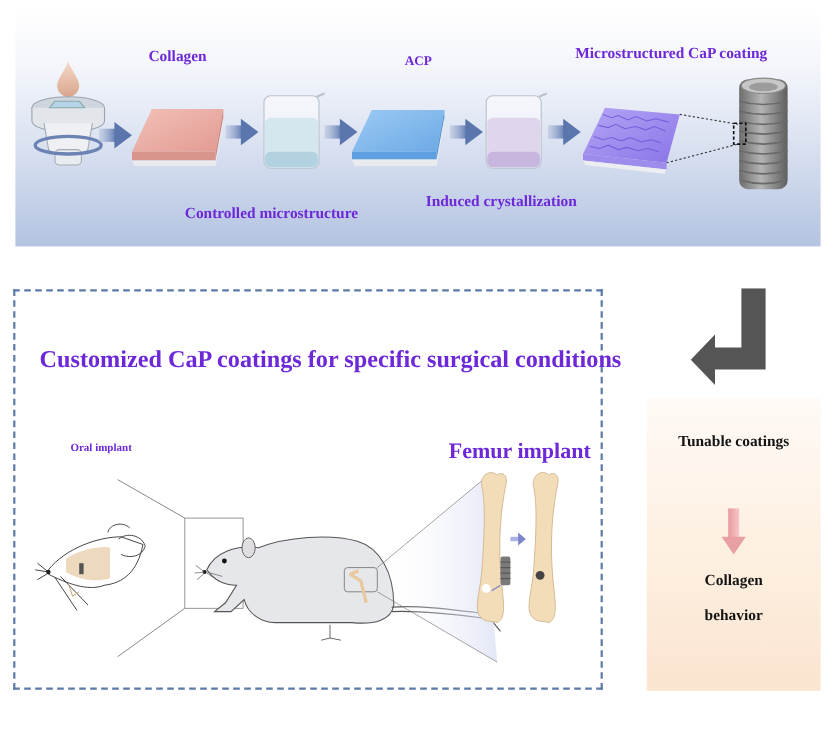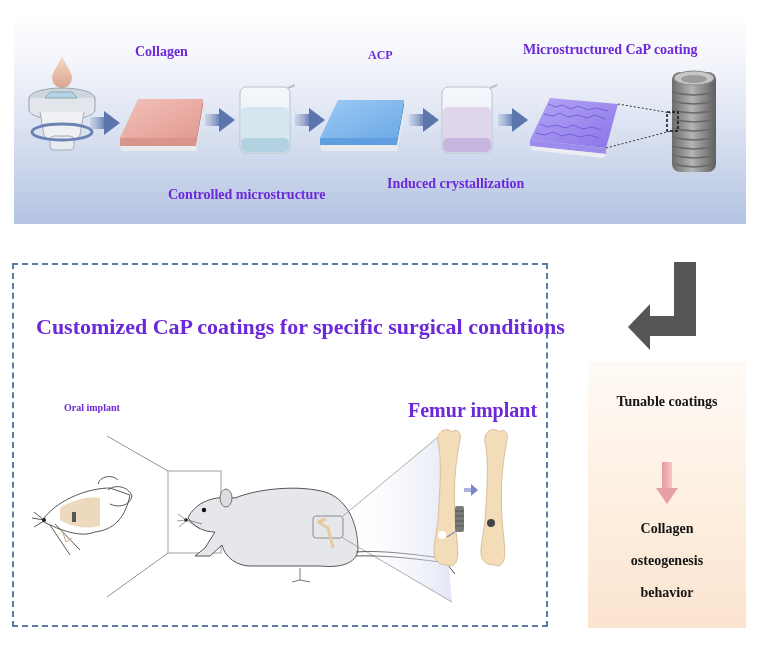--- a/index.html
+++ b/index.html
@@ -247,15 +247,14 @@
     <linearGradient id="pinkArr" x1="0" x2="1">
       <stop offset="0" stop-color="#e9999f"></stop>
         <stop offset="1" stop-color="#f8c7c9"></stop>
     </linearGradient>
   </defs>
   <rect x="6" y="0" width="10" height="28" fill="url(#pinkArr)"></rect>
   <polygon points="0,26 22,26 11,42" fill="#e9a0a4"></polygon>
 </svg>
 <div id="lbl-tunable-osteo" class="outcome-text">
   <div>Collagen</div>
-  <div style="margin-top:7px">osteogenesis</div>
   <div style="margin-top:7px">behavior</div>
 </div>
 
 </body></html>

